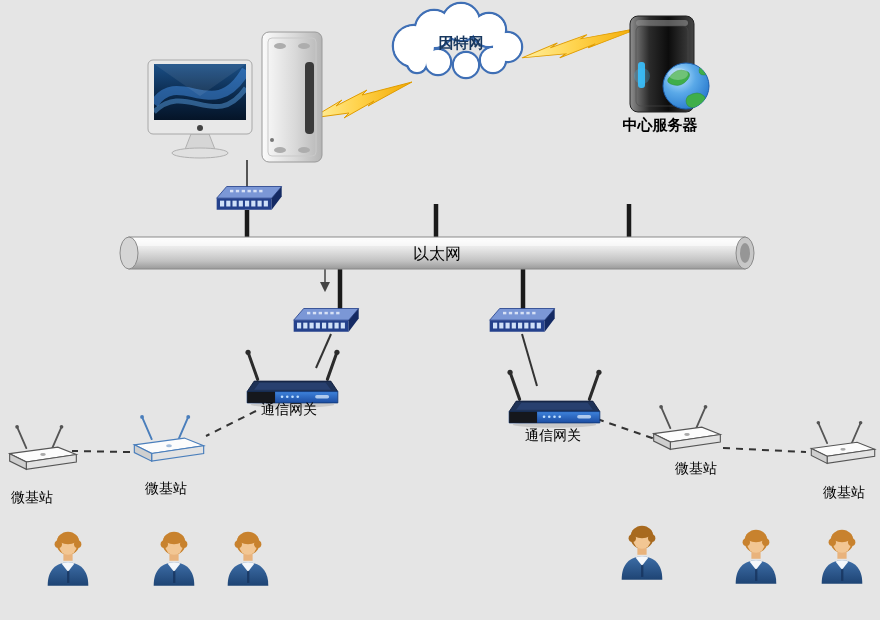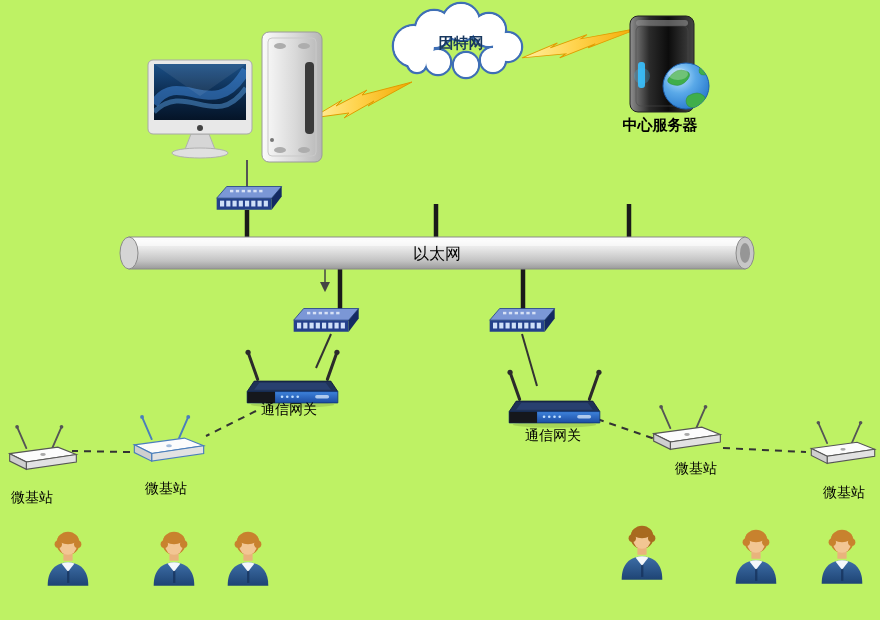--- a/index.html
+++ b/index.html
@@ -1,16 +1,16 @@
 <!DOCTYPE html>
 <html><head>
 <meta charset="utf-8">
 <style>
   html,body{margin:0;padding:0;background:#fff;}
-  .stage{position:relative;width:880px;height:620px;background:#bef264;overflow:hidden;}
+  .stage{position:relative;width:880px;height:620px;background:#e5e5e5;overflow:hidden;}
   svg{display:block;}
   .lbl{font-family:"Liberation Sans",sans-serif;font-size:14px;fill:#000;}
   .lbl-cloud{font-family:"Liberation Sans",sans-serif;font-size:15px;font-weight:bold;fill:#17375e;}
   .lbl-ethernet{font-family:"Liberation Sans",sans-serif;font-size:16px;fill:#000;}
   .lbl-server{font-family:"Liberation Sans",sans-serif;font-size:15px;font-weight:600;fill:#000;}
 </style>
 </head>
 <body>
 
 <div class="stage">

